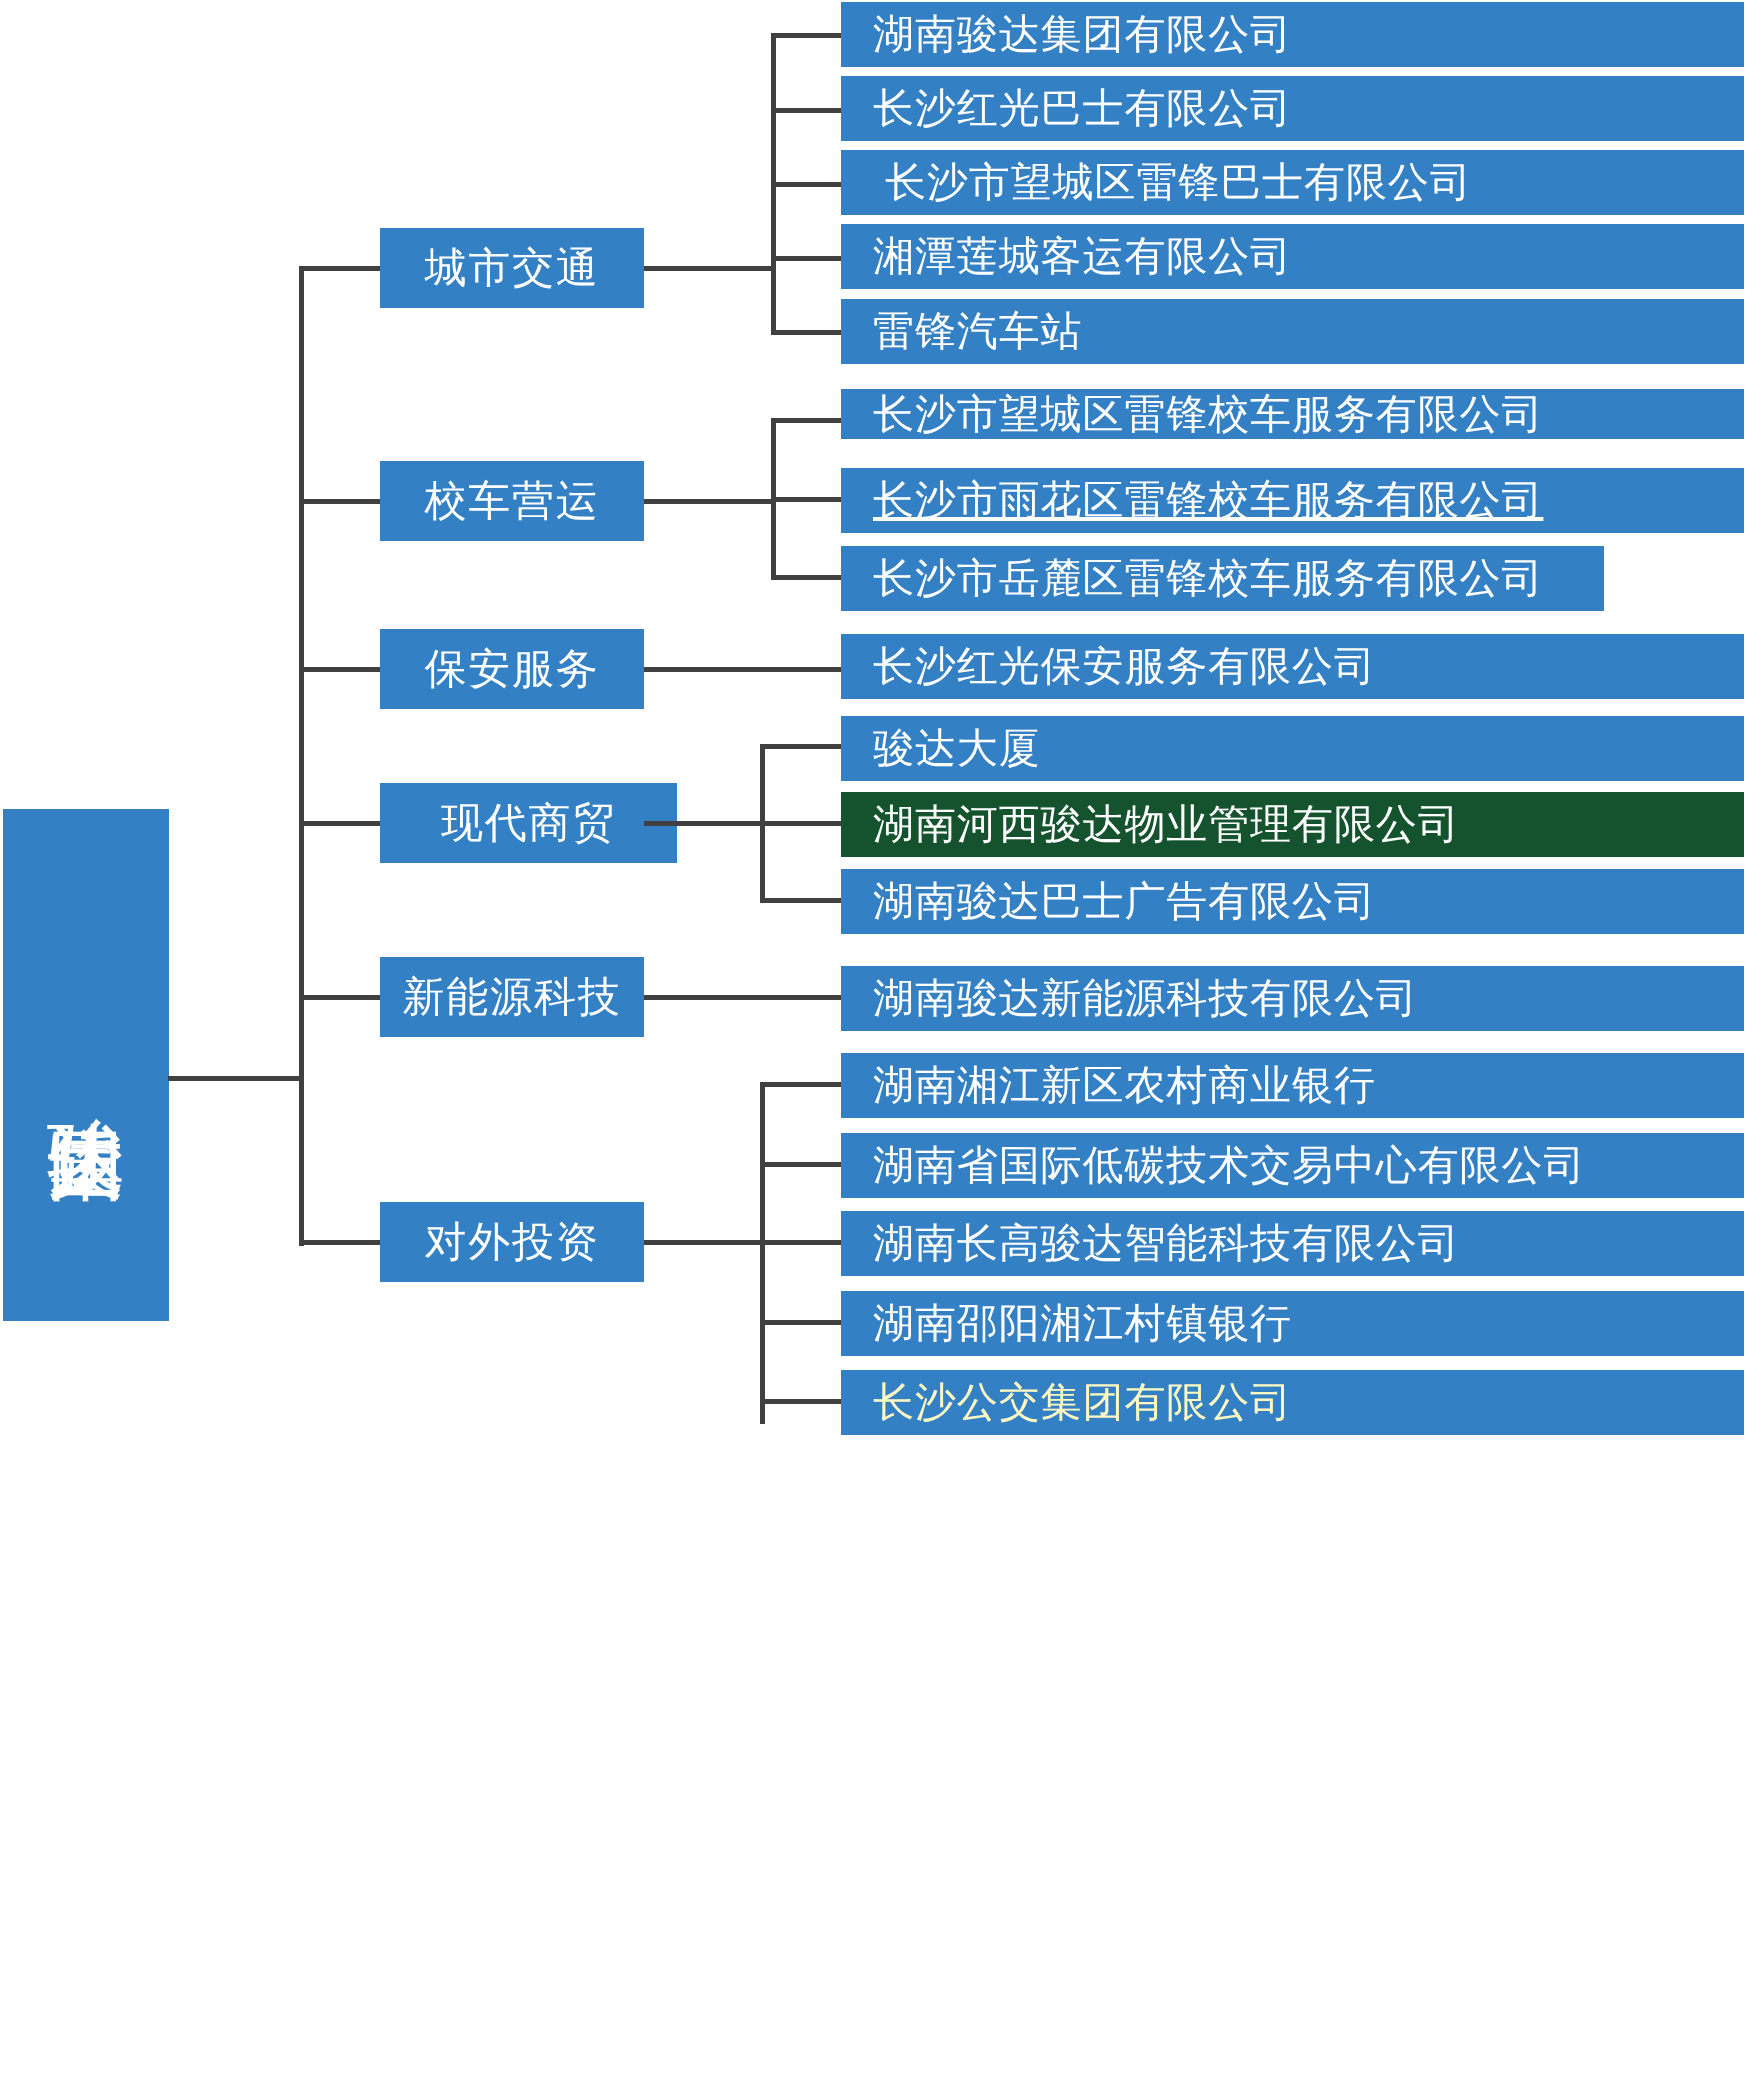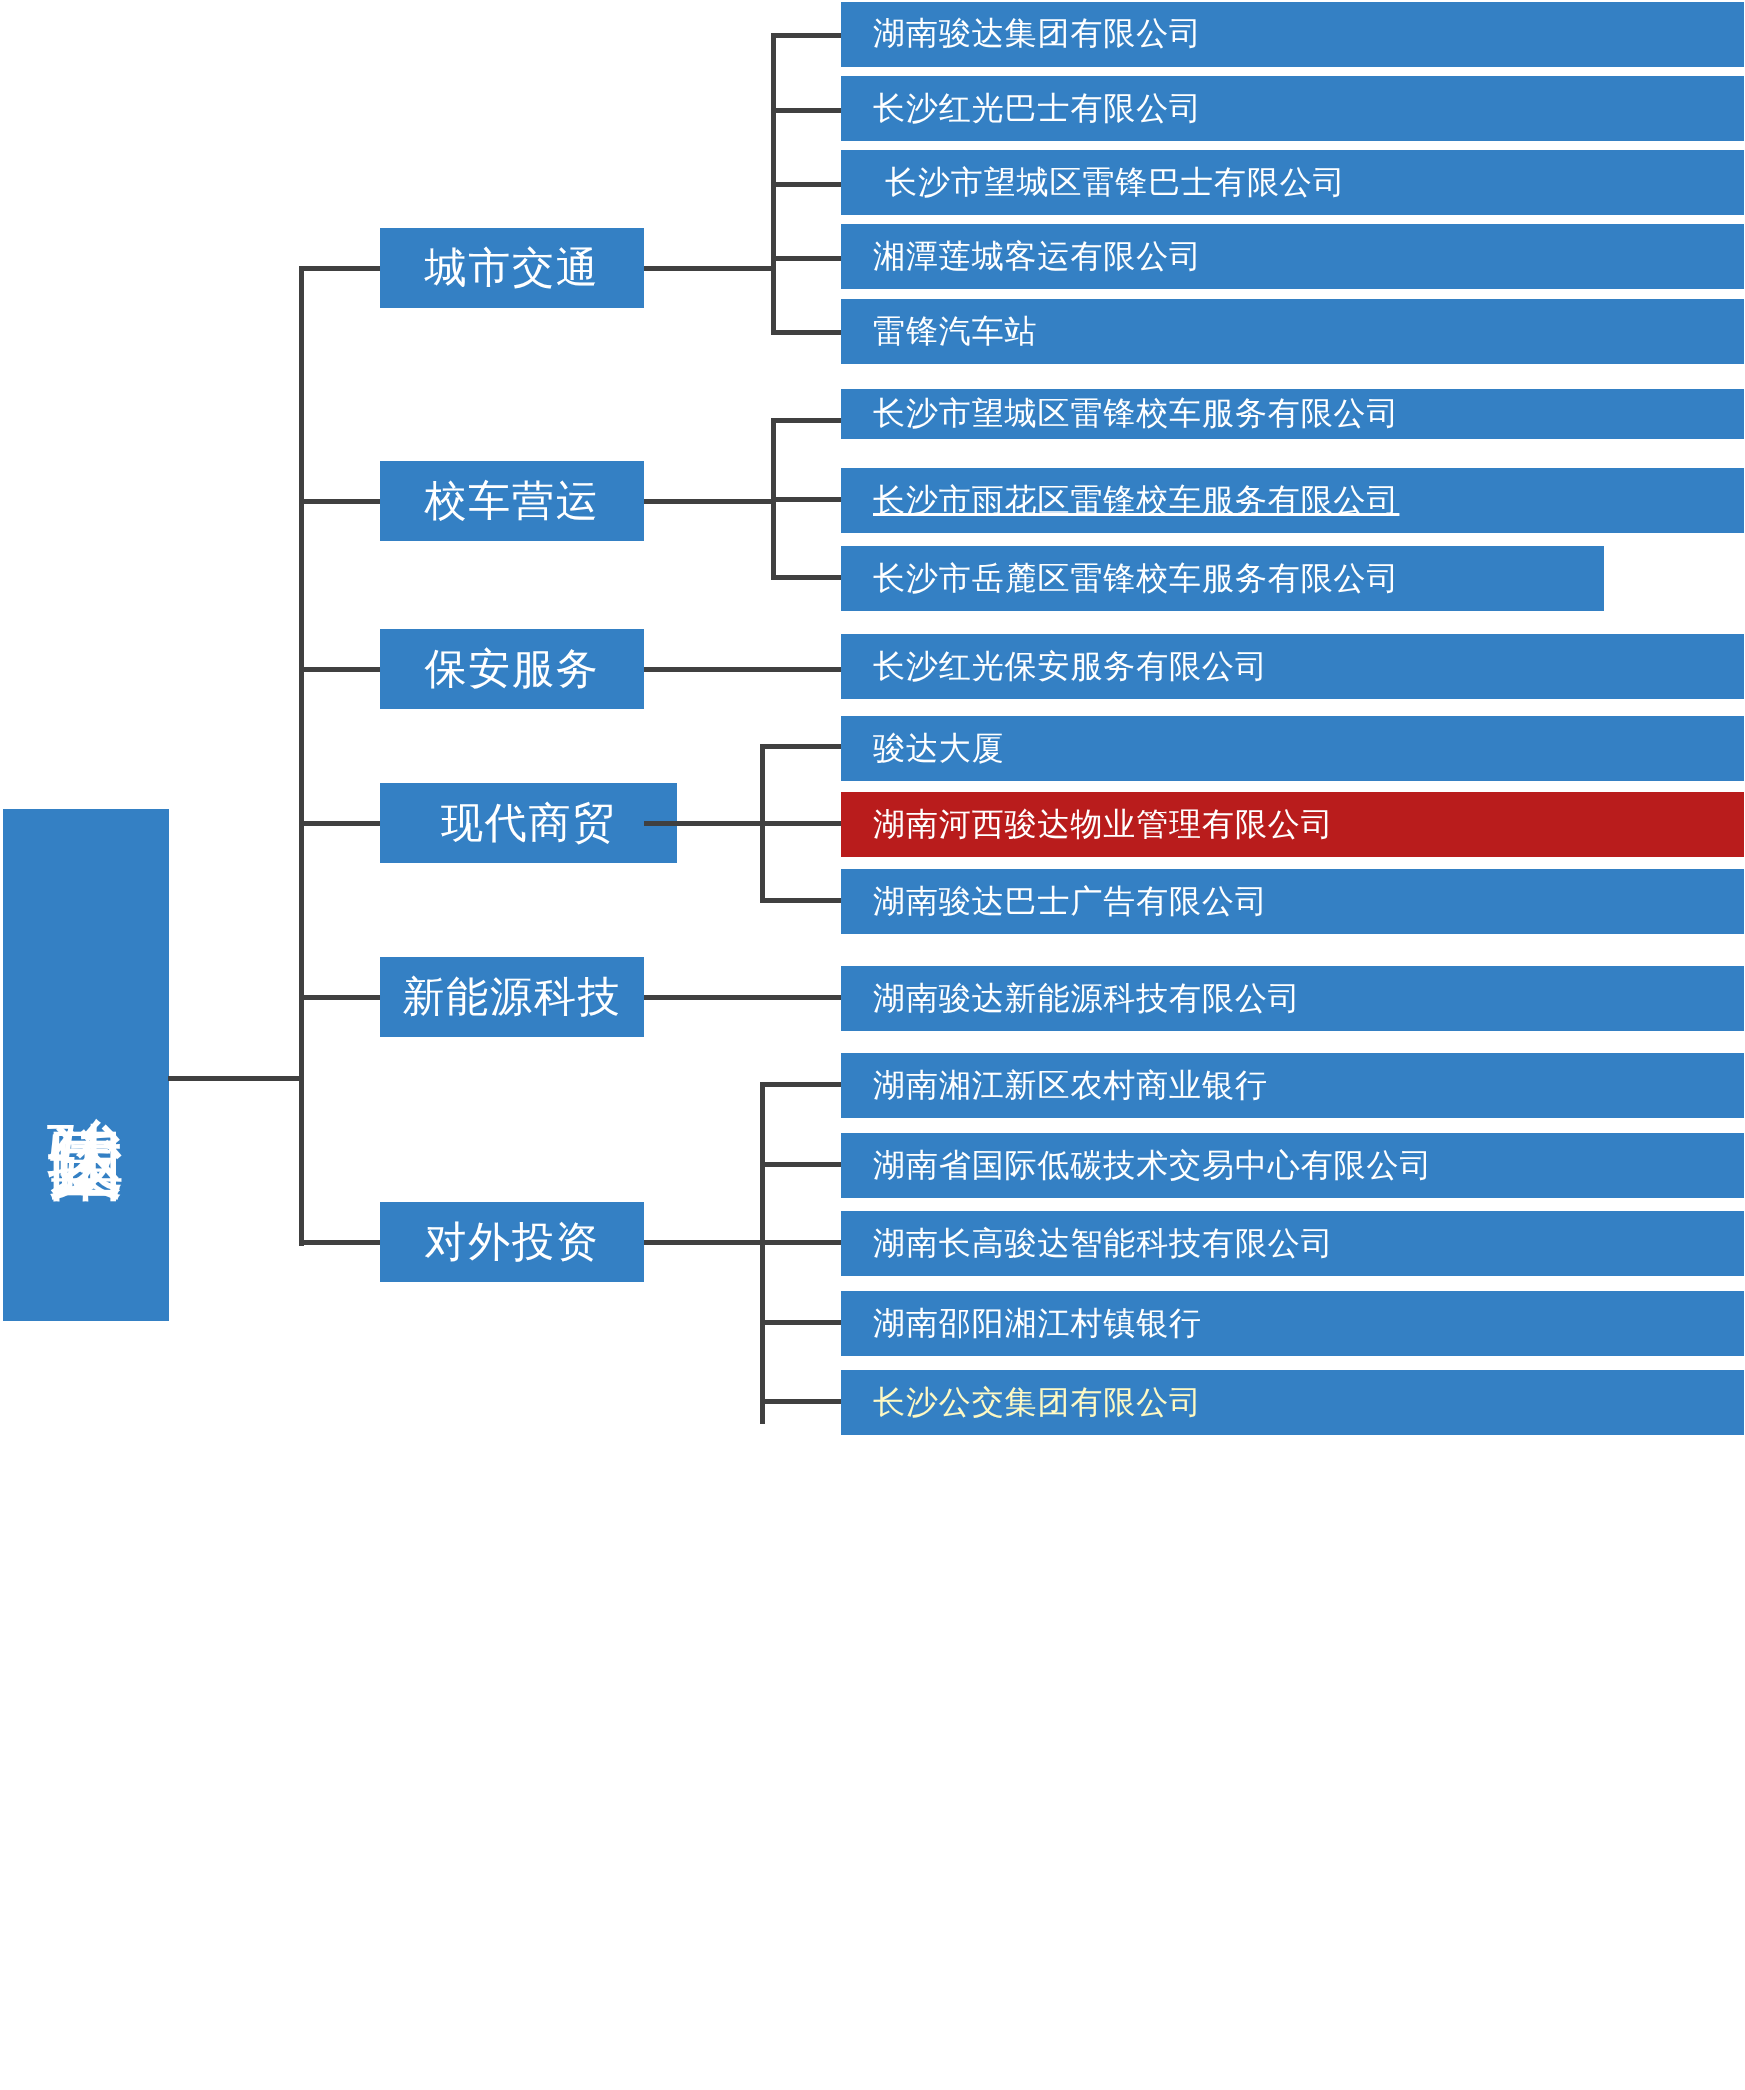--- a/index.html
+++ b/index.html
@@ -38,21 +38,21 @@
     line-height: 1.05;
   }
   .cat-node {
     justify-content: center;
     font-size: 42px;
     letter-spacing: 1.8px;
   }
   .leaf-node {
     justify-content: flex-start;
     padding-left: 32px;
-    font-size: 32px;
+    font-size: 41px;
     letter-spacing: 0.9px;
   }
   
   .line {
     position: absolute;
     background: #404040;
   }
   .line.h { height: 5.4px; }
   .line.v { width: 5.4px; }
 </style>
@@ -108,21 +108,21 @@
 
   <div class="line h" style="left: 299px; top: 821px; width: 83px; background: rgb(64, 64, 64);"></div>
   <div class="node cat-node" style="left: 380px; top: 783px; width: 297px; height: 80px; background: rgb(52, 128, 196); color: rgb(255, 255, 255);">现代商贸</div>
   <div class="line h" style="left: 644px; top: 821px; width: 121px; background: rgb(64, 64, 64);"></div>
   <div class="line v" style="left: 760px; top: 747px; height: 154px; background: rgb(64, 64, 64);"></div>
 
   <div class="line h" style="left: 760px; top: 744px; width: 83px; background: rgb(64, 64, 64);"></div>
   <div class="node leaf-node" style="left: 841px; top: 716px; width: 903px; height: 65px; background: rgb(52, 128, 196); color: rgb(255, 255, 255);">骏达大厦</div>
 
   <div class="line h" style="left: 760px; top: 821px; width: 83px; background: rgb(64, 64, 64);"></div>
-  <div class="node leaf-node" style="left: 841px; top: 792px; width: 903px; height: 65px; background: #b91c1c; color: rgb(255, 255, 255);">湖南河西骏达物业管理有限公司</div>
+  <div class="node leaf-node" style="left: 841px; top: 792px; width: 903px; height: 65px; background: #14532d; color: rgb(255, 255, 255);">湖南河西骏达物业管理有限公司</div>
 
   <div class="line h" style="left: 760px; top: 898px; width: 83px; background: rgb(64, 64, 64);"></div>
   <div class="node leaf-node" style="left: 841px; top: 869px; width: 903px; height: 65px; background: rgb(52, 128, 196); color: rgb(255, 255, 255);">湖南骏达巴士广告有限公司</div>
 
   <div class="line h" style="left: 299px; top: 995px; width: 83px; background: rgb(64, 64, 64);"></div>
   <div class="node cat-node" style="left: 380px; top: 957px; width: 264px; height: 80px; background: rgb(52, 128, 196); color: rgb(255, 255, 255);">新能源科技</div>
   <div class="line h" style="left: 644px; top: 995px; width: 199px; background: rgb(64, 64, 64);"></div>
   <div class="node leaf-node" style="left: 841px; top: 966px; width: 903px; height: 65px; background: rgb(52, 128, 196); color: rgb(255, 255, 255);">湖南骏达新能源科技有限公司</div>
 
   <div class="line h" style="left: 299px; top: 1240px; width: 83px; background: rgb(64, 64, 64);"></div>

